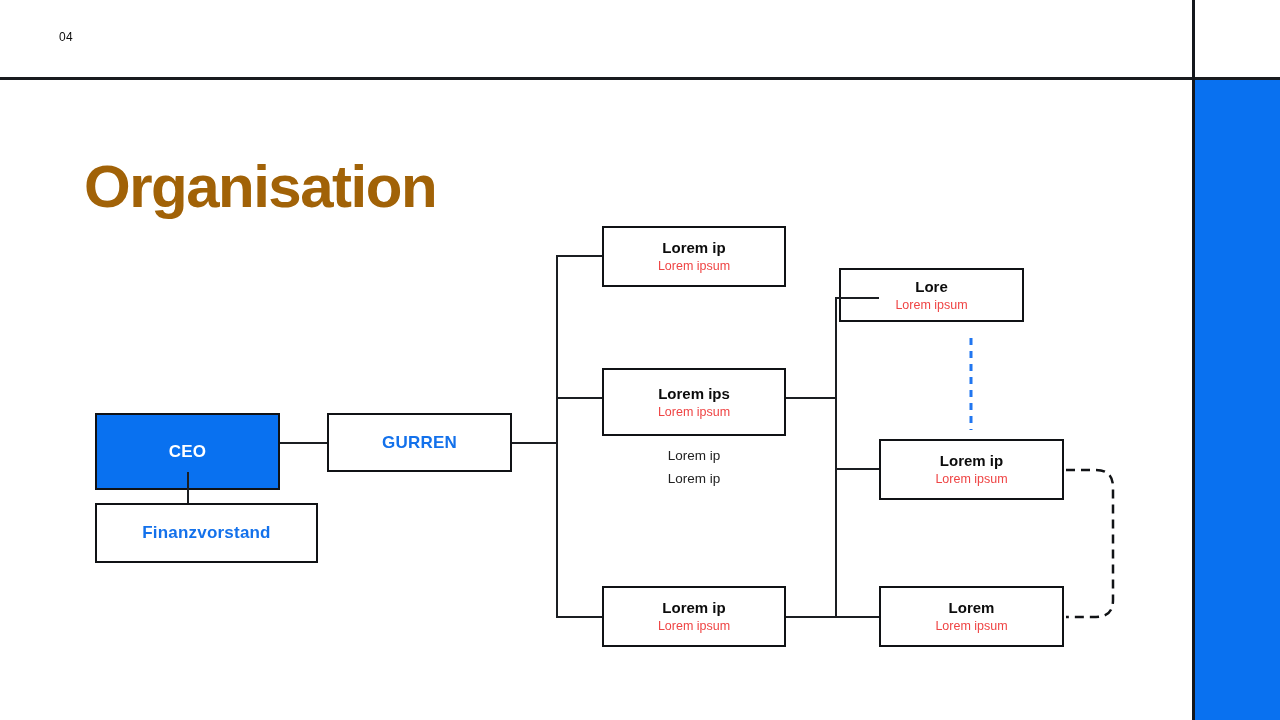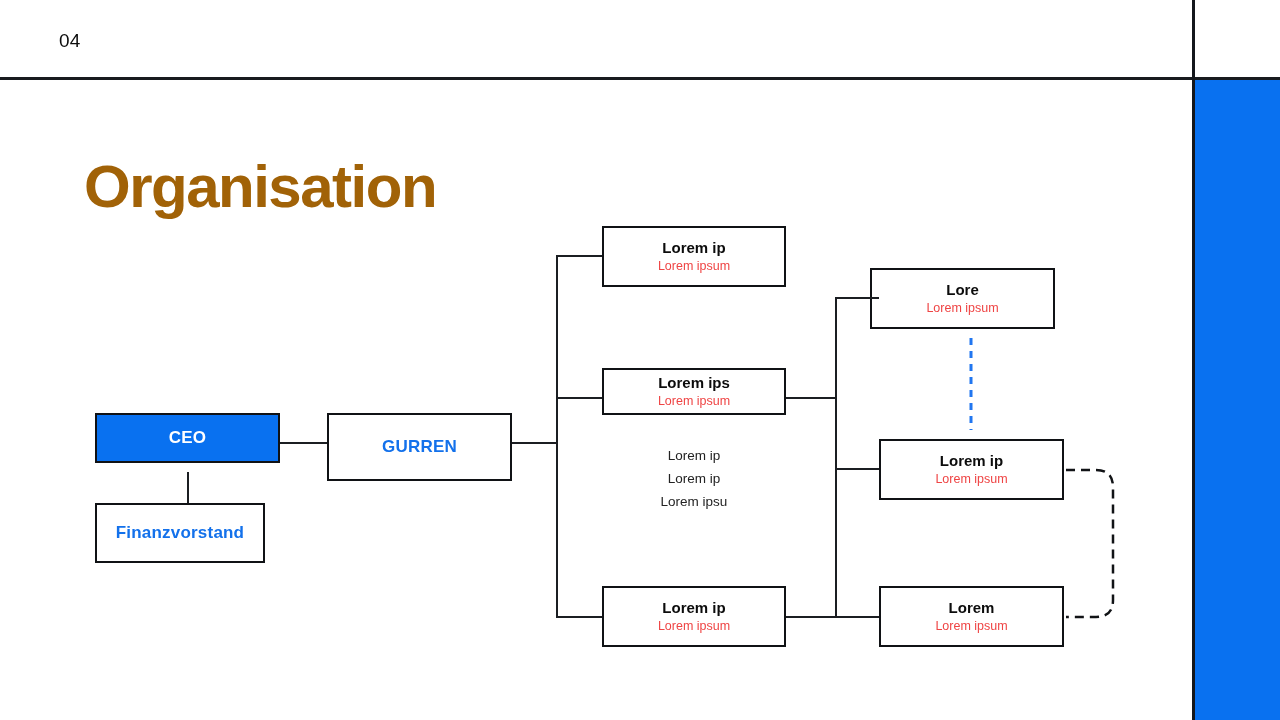--- a/index.html
+++ b/index.html
@@ -7,21 +7,21 @@
   body {
     position: relative;
     background: #ffffff;
     font-family: "Liberation Sans", sans-serif;
     color: #111;
   }
 
   
   .page-number {
     position: absolute; left: 59px; top: 30px;
-    font-size: 19px; font-weight: 500; color: #0d0d0d; letter-spacing: .3px;
+    font-size: 12px; font-weight: 500; color: #0d0d0d; letter-spacing: .3px;
   }
   .header-rule {
     position: absolute; left: 0; top: 77px; width: 1280px; height: 3px;
     background: #181b1f;
   }
   .edge-rule {
     position: absolute; left: 1192px; top: 0; width: 3px; height: 720px;
     background: #14171c;
   }
   .accent-bar {
@@ -39,32 +39,32 @@
     background: #ffffff;
     border: 2px solid #101215;
     display: flex; flex-direction: column;
     align-items: center; justify-content: center;
     text-align: center;
   }
   .node .t  { font-size: 15px; font-weight: 700; color: #0c0c0c; line-height: 20px; }
   .node .s  { font-size: 12.5px; font-weight: 400; color: #ef4444; line-height: 17px; }
   .node .big { font-size: 17px; font-weight: 700; letter-spacing: .2px; }
 
-  .node-ceo    { left: 95px;  top: 413px; width: 185px; height: 50px; background: var(--accent, #0971f0); }
+  .node-ceo    { left: 95px;  top: 413px; width: 185px; height: 77px; background: var(--accent, #0971f0); }
   .node-ceo .big { color: #ffffff; }
-  .node-gurren { left: 327px; top: 413px; width: 185px; height: 68px; }
+  .node-gurren { left: 327px; top: 413px; width: 185px; height: 59px; }
   .node-gurren .big { color: var(--blue-text, #1371eb); }
-  .node-finanz { left: 95px;  top: 503px; width: 170px; height: 60px; }
+  .node-finanz { left: 95px;  top: 503px; width: 223px; height: 60px; }
   .node-finanz .big { color: var(--blue-text, #1371eb); }
 
   .node-m1 { left: 602px; top: 226px; width: 184px; height: 61px; }
-  .node-m2 { left: 602px; top: 368px; width: 184px; height: 47px; }
+  .node-m2 { left: 602px; top: 368px; width: 184px; height: 68px; }
   .node-m3 { left: 602px; top: 586px; width: 184px; height: 61px; }
 
-  .node-r1 { left: 870px; top: 268px; width: 185px; height: 61px; }
+  .node-r1 { left: 839px; top: 268px; width: 185px; height: 54px; }
   .node-r2 { left: 879px; top: 439px; width: 185px; height: 61px; }
   .node-r3 { left: 879px; top: 586px; width: 185px; height: 61px; align-items: center; }
 
   .note-list {
     position: absolute; left: 602px; top: 444px; width: 184px;
     text-align: center; font-size: 13.5px; color: #232323; line-height: 23px;
   }
 
   
   .conn { position: absolute; background: #1b1e22; }
@@ -103,21 +103,20 @@
   <span class="s">Lorem ipsum</span>
 </div>
 <div class="node node-m3">
   <span class="t">Lorem ip</span>
   <span class="s">Lorem ipsum</span>
 </div>
 
 <div class="note-list">
   <div>Lorem ip</div>
   <div>Lorem ip</div>
-  <div>Lorem ipsu</div>
 </div>
 
 <div class="node node-r1">
   <span class="t">Lore</span>
   <span class="s">Lorem ipsum</span>
 </div>
 <div class="node node-r2">
   <span class="t">Lorem ip</span>
   <span class="s">Lorem ipsum</span>
 </div>

